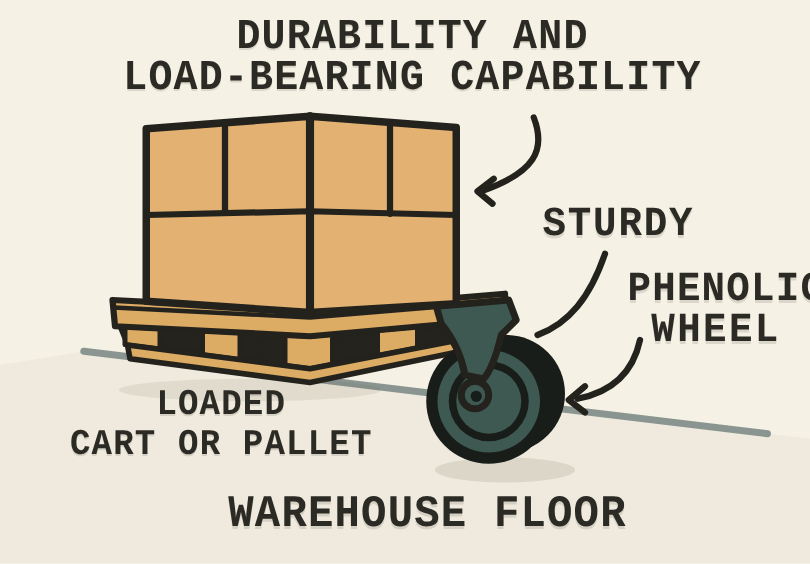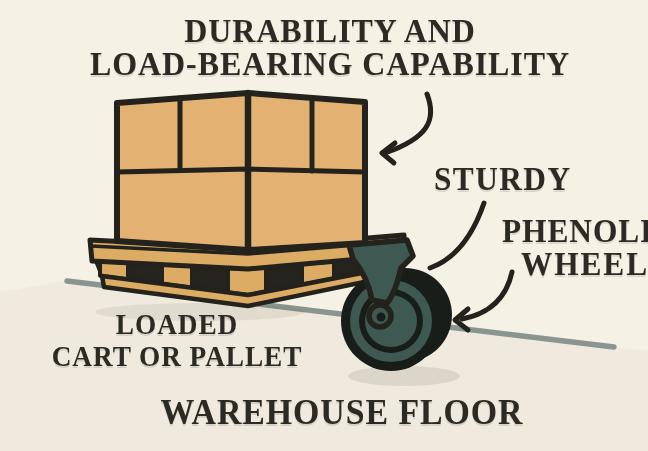--- a/index.html
+++ b/index.html
@@ -1,20 +1,20 @@
 <!DOCTYPE html>
 <html style="--background: #f5f1e4; --text: #2b2a24; --ink: #23221c; --box: #e3b273; --pallet: #dcab64; --pallet_shadow: #24231d; --wheel_teal: #3e5852; --wheel_dark: #181d19; --hub_dot: #171d1a; --floor_line: #8a9591; --floor_shade: #e9e4d6; --soft_shadow: rgba(80,70,50,0.12);"><head>
 <meta charset="utf-8">
 <style>
   html,body { margin:0; padding:0; }
   .stage {
     position:relative; width:648px; height:451px;
     background:var(--background,#f5f1e4);
     overflow:hidden;
-    font-family:Liberation Serif, serif;
+    font-family:Liberation Mono, monospace;
   }
   .cartoon {
     position:absolute;
     font-weight:700;
     color:var(--text,#2b2a24);
     white-space:nowrap;
     letter-spacing:1px;
     text-shadow:0 2px 0 rgba(40,35,25,.13);
   }
   .center-block { text-align:center; }

